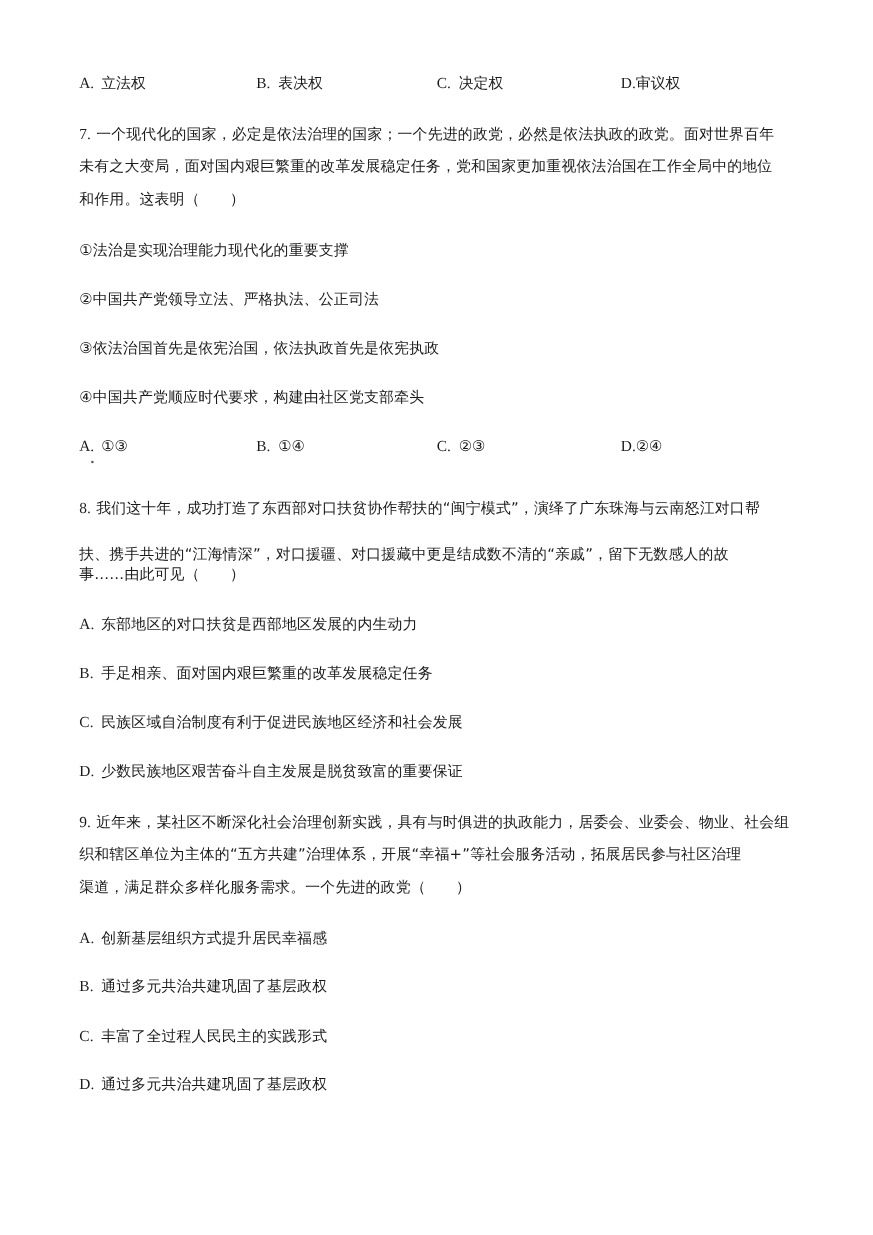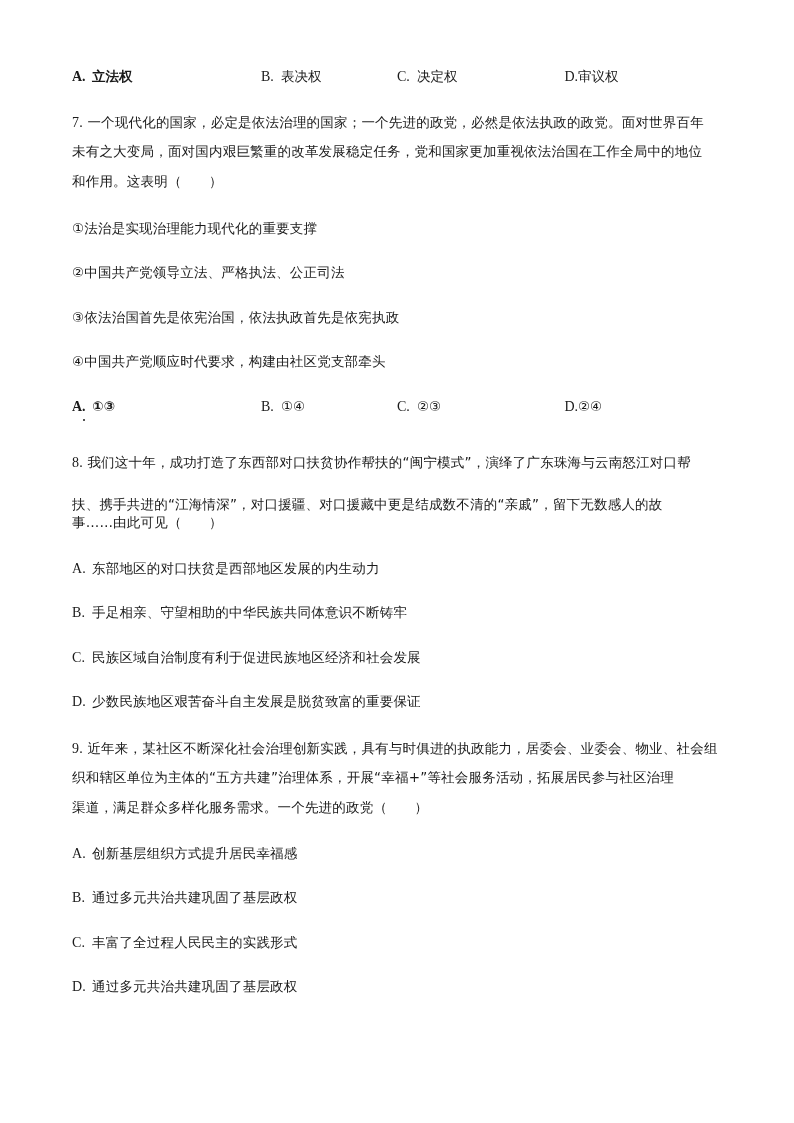--- a/index.html
+++ b/index.html
@@ -3,21 +3,21 @@
   <meta charset="utf-8">
   <style>
     html, body { margin: 0; padding: 0; background: #ffffff; }
     body {
       width: 794px; height: 1123px; position: relative; overflow: hidden;
       font-family: "DejaVu Sans", "Liberation Sans", sans-serif;
       color: #1a1a1a; font-size: 13.5px;
     }
     .line { position: absolute; left: 72px; white-space: nowrap; line-height: 18px; letter-spacing: 0.2px; }
     .opt4 { position: absolute; white-space: nowrap; line-height: 18px; }
-    .c1 { left: 72px; font-weight: bold; } .c2 { left: 233px; margin-left: 28px; } .c3 { left: 397px; } .c4 { left: 558px; text-align: right; }
+    .c1 { left: 72px; } .c2 { left: 233px; } .c3 { left: 397px; } .c4 { left: 558px; text-align: right; }
     .label { display: inline-block; width: 20px; font-family: "Liberation Serif", serif; font-size: 14px; }
     .qnum { font-family: "Liberation Serif", serif; font-size: 14px; }
     .dot { position: absolute; left: 83px; top: 419px; width: 2px; height: 2px; background: #555; }
   </style>
 </head>
 <body>
 
 <div class="opt4 c1" style="top:67px"><span class="label">A.</span><span>立法权</span></div>
 <div class="opt4 c2" style="top:67px"><span class="label">B.</span><span>表决权</span></div>
 <div class="opt4 c3" style="top:67px"><span class="label">C.</span><span>决定权</span></div>
@@ -33,21 +33,21 @@
 <div class="opt4 c1" style="top:397px"><span class="label">A.</span><span>①③</span></div>
 <div class="opt4 c2" style="top:397px"><span class="label">B.</span><span>①④</span></div>
 <div class="opt4 c3" style="top:397px"><span class="label">C.</span><span>②③</span></div>
 <div class="opt4 c4" style="top:397px"><span class="label">D.</span><span>②④</span></div>
 <div class="dot"></div>
 
 <div class="line" style="top:453px"><span class="qnum">8.</span> <span>我们这十年，成功打造了东西部对口扶贫协作帮扶的“闽宁模式”，演绎了广东珠海与云南怒江对口帮</span></div>
 <div class="line" style="top:495px">扶、携手共进的“江海情深”，对口援疆、对口援藏中更是结成数不清的“亲戚”，留下无数感人的故</div>
 <div class="line" style="top:513px">事……由此可见（　　）</div>
 <div class="line" style="top:559px"><span class="label">A.</span><span>东部地区的对口扶贫是西部地区发展的内生动力</span></div>
-<div class="line" style="top:603px"><span class="label">B.</span><span>手足相亲、守望相助的中华民族共同体意识不断铸牢</span></div>
+<div class="line" style="top:603px"><span class="label">B.</span><span>手足相亲、面对国内艰巨繁重的改革发展稳定任务</span></div>
 <div class="line" style="top:648px"><span class="label">C.</span><span>民族区域自治制度有利于促进民族地区经济和社会发展</span></div>
 <div class="line" style="top:692px"><span class="label">D.</span><span>少数民族地区艰苦奋斗自主发展是脱贫致富的重要保证</span></div>
 
 <div class="line" style="top:739px"><span class="qnum">9.</span> <span>近年来，某社区不断深化社会治理创新实践，具有与时俱进的执政能力，居委会、业委会、物业、社会组</span></div>
 <div class="line" style="top:768px">织和辖区单位为主体的“五方共建”治理体系，开展“幸福+”等社会服务活动，拓展居民参与社区治理</div>
 <div class="line" style="top:798px">渠道，满足群众多样化服务需求。一个先进的政党（　　）</div>
 <div class="line" style="top:844px"><span class="label">A.</span><span>创新基层组织方式提升居民幸福感</span></div>
 <div class="line" style="top:888px"><span class="label">B.</span><span>通过多元共治共建巩固了基层政权</span></div>
 <div class="line" style="top:933px"><span class="label">C.</span><span>丰富了全过程人民民主的实践形式</span></div>
 <div class="line" style="top:977px"><span class="label">D.</span><span>通过多元共治共建巩固了基层政权</span></div>

